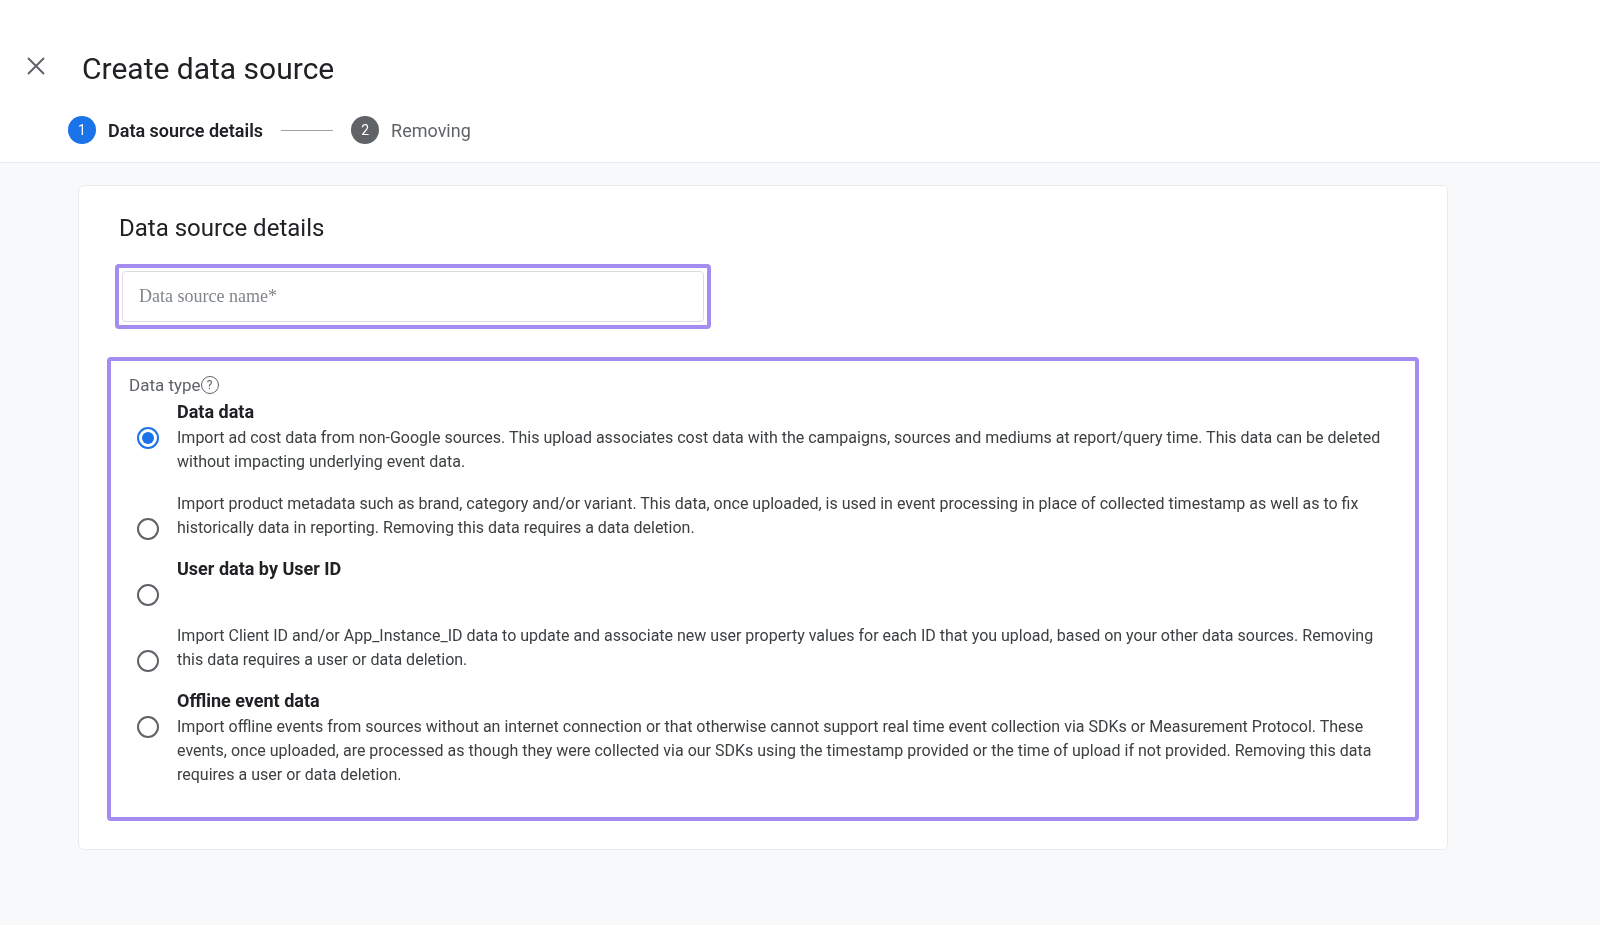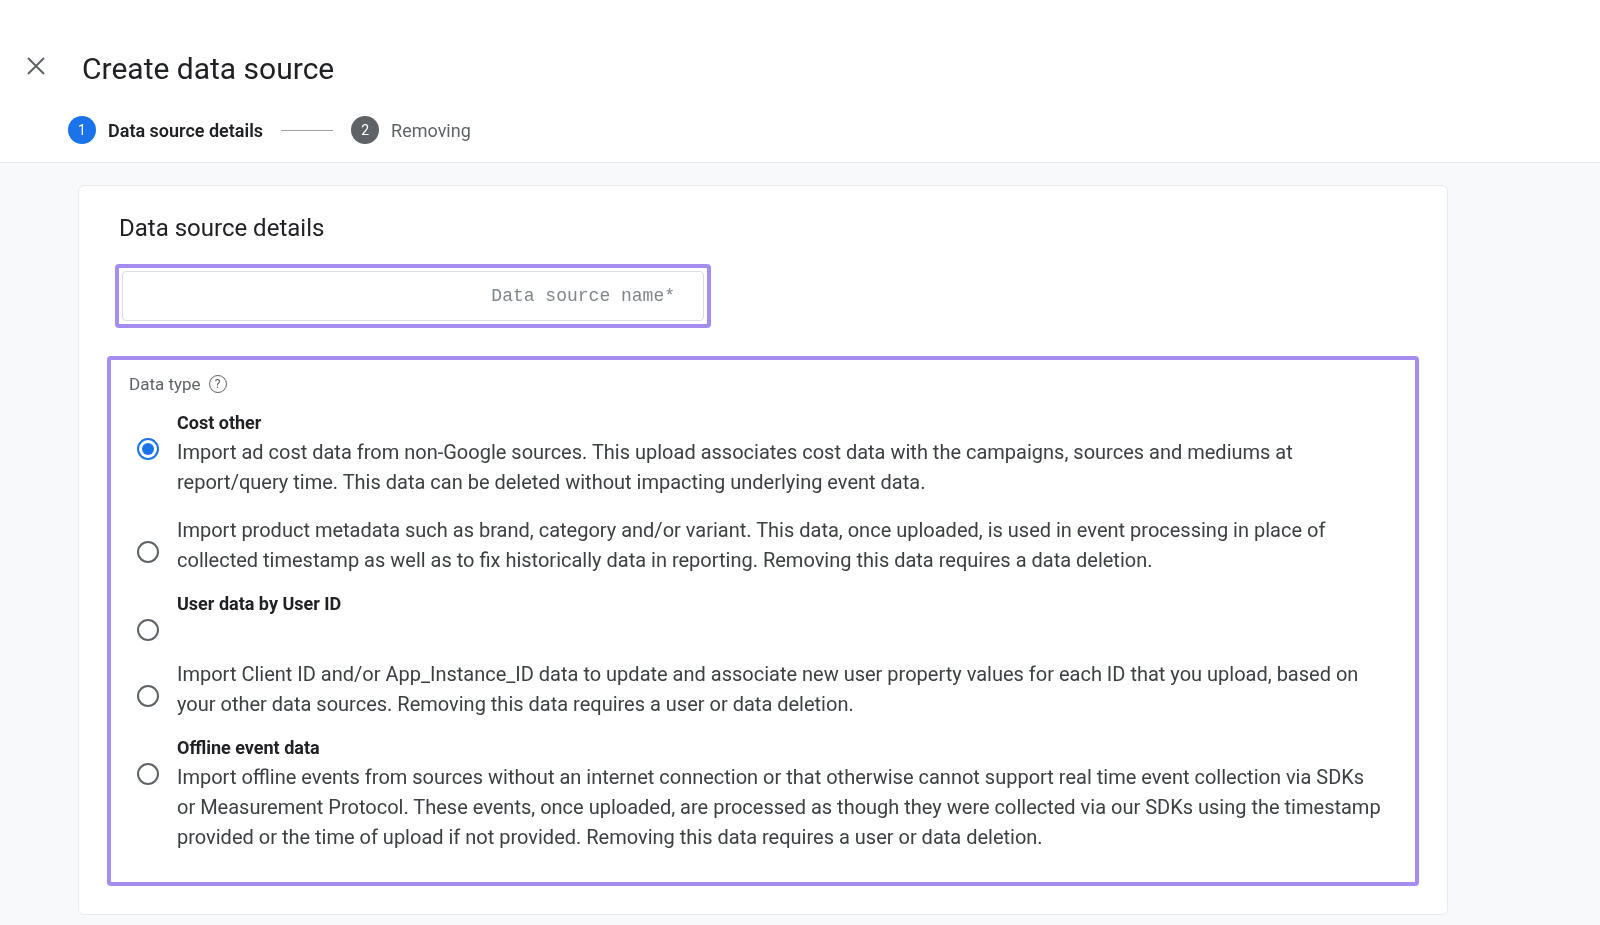--- a/index.html
+++ b/index.html
@@ -84,41 +84,38 @@
     margin: 0 0 28px 36px;
     width: 596px;
     border: 4px solid #a58cf0;
     border-radius: 4px;
     padding: 3px;
   }
   .name-input {
     width: 100%;
     border: 1px solid #dadce0;
     border-radius: 4px;
-    padding: 14px 28px;
+    padding: 14px 16px;
     font-size: 18px;
     color: #5f6368;
     outline: none;
-    font-family: Liberation Mono, monospace;
-    text-align: right;
+    font-family: Liberation Serif, serif;
   }
   .name-input::placeholder { color: #80868b; }
   .type-box {
     margin: 0 28px 0 28px;
     border: 4px solid #a58cf0;
     border-radius: 4px;
     padding: 14px 18px 18px 12px;
   }
   .type-header {
     display: flex;
     align-items: center;
-    gap: 8px;
     font-size: 17px;
     color: #5f6368;
-    margin-bottom: 12px;
     padding-left: 6px;
   }
   .help-icon {
     width: 18px;
     height: 18px;
     border: 1.5px solid #5f6368;
     border-radius: 50%;
     display: inline-flex;
     align-items: center;
     justify-content: center;
@@ -150,21 +147,21 @@
     border-radius: 50%;
   }
   .radio-text { flex: 1; }
   .radio-title {
     font-size: 18px;
     font-weight: 700;
     color: #202124;
     margin-bottom: 4px;
   }
   .radio-desc {
-    font-size: 20px;
+    font-size: 16px;
     color: #3c4043;
     line-height: 1.5;
   }
 </style>
 </head>
 <body>
 
 <div class="topbar">
   <button class="close-btn">
     <svg width="20" height="20" viewBox="0 0 20 20">
@@ -196,21 +193,21 @@
 
     <div class="type-box">
       <div class="type-header">
         <span>Data type</span>
         <span class="help-icon">?</span>
       </div>
 
       <div class="radio-row">
         <div class="radio selected"></div>
         <div class="radio-text">
-          <div class="radio-title">Cost other</div>
+          <div class="radio-title">Data data</div>
           <div class="radio-desc">Import ad cost data from non-Google sources. This upload associates cost data with the campaigns, sources and mediums at report/query time. This data can be deleted without impacting underlying event data.</div>
         </div>
       </div>
 
       <div class="radio-row">
         <div class="radio"></div>
         <div class="radio-text">
           <div class="radio-desc">Import product metadata such as brand, category and/or variant. This data, once uploaded, is used in event processing in place of collected timestamp as well as to fix historically data in reporting. Removing this data requires a data deletion.</div>
         </div>
       </div>

